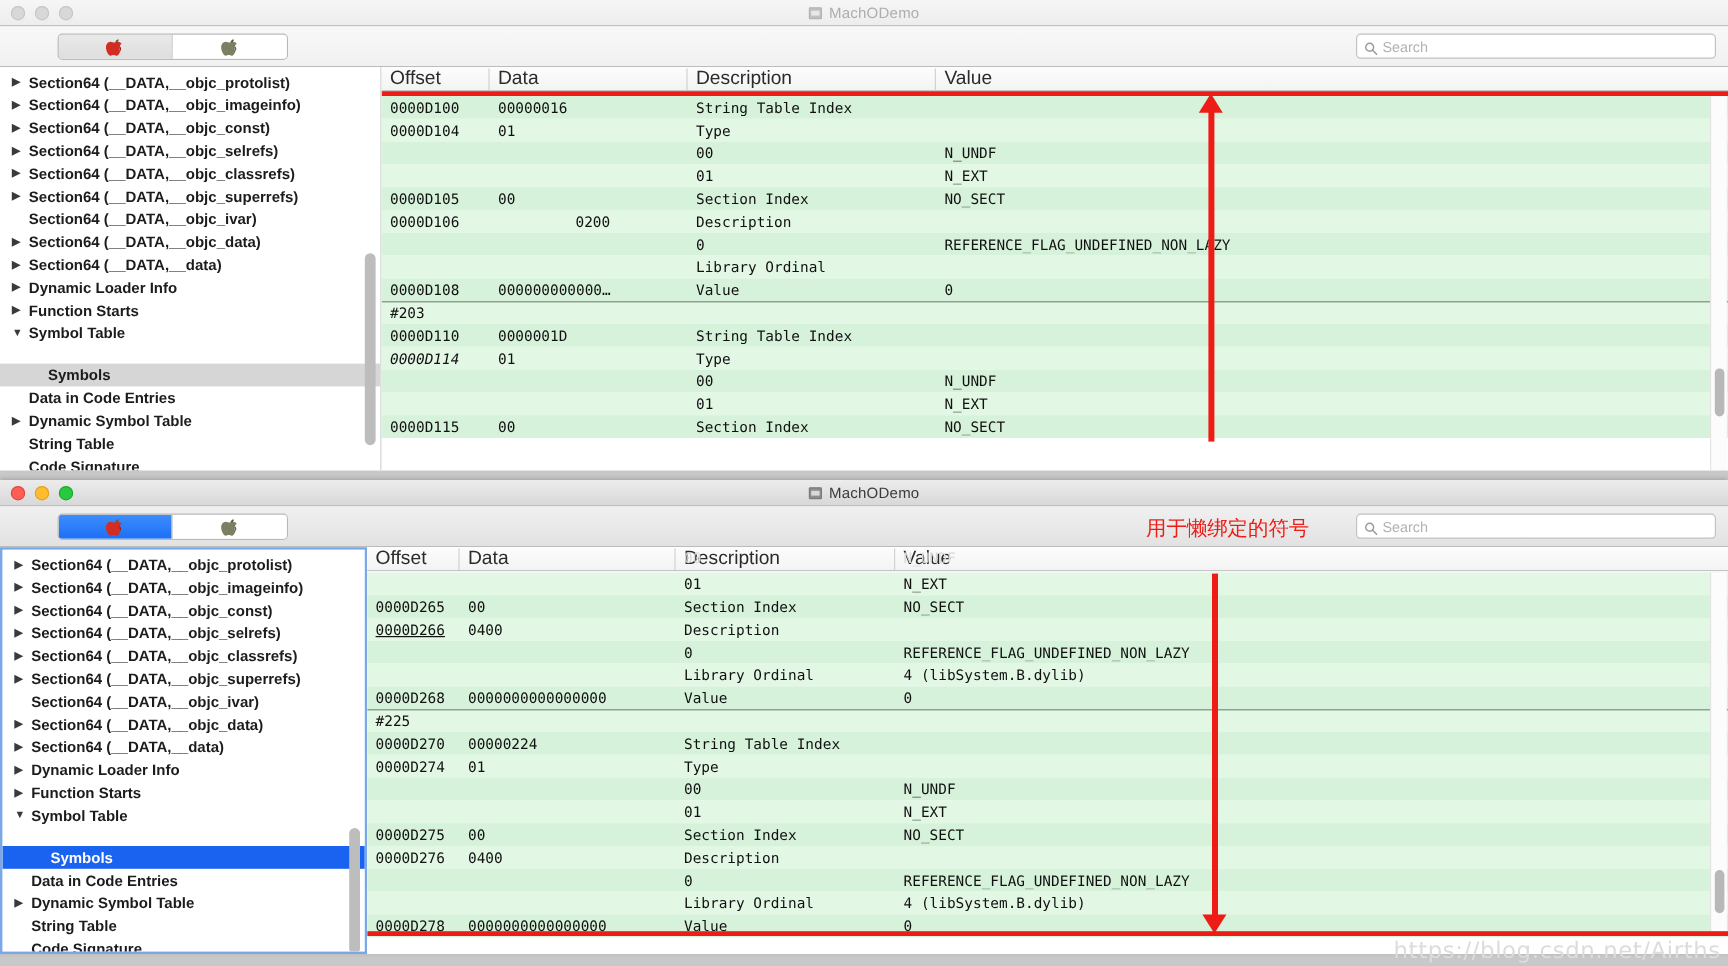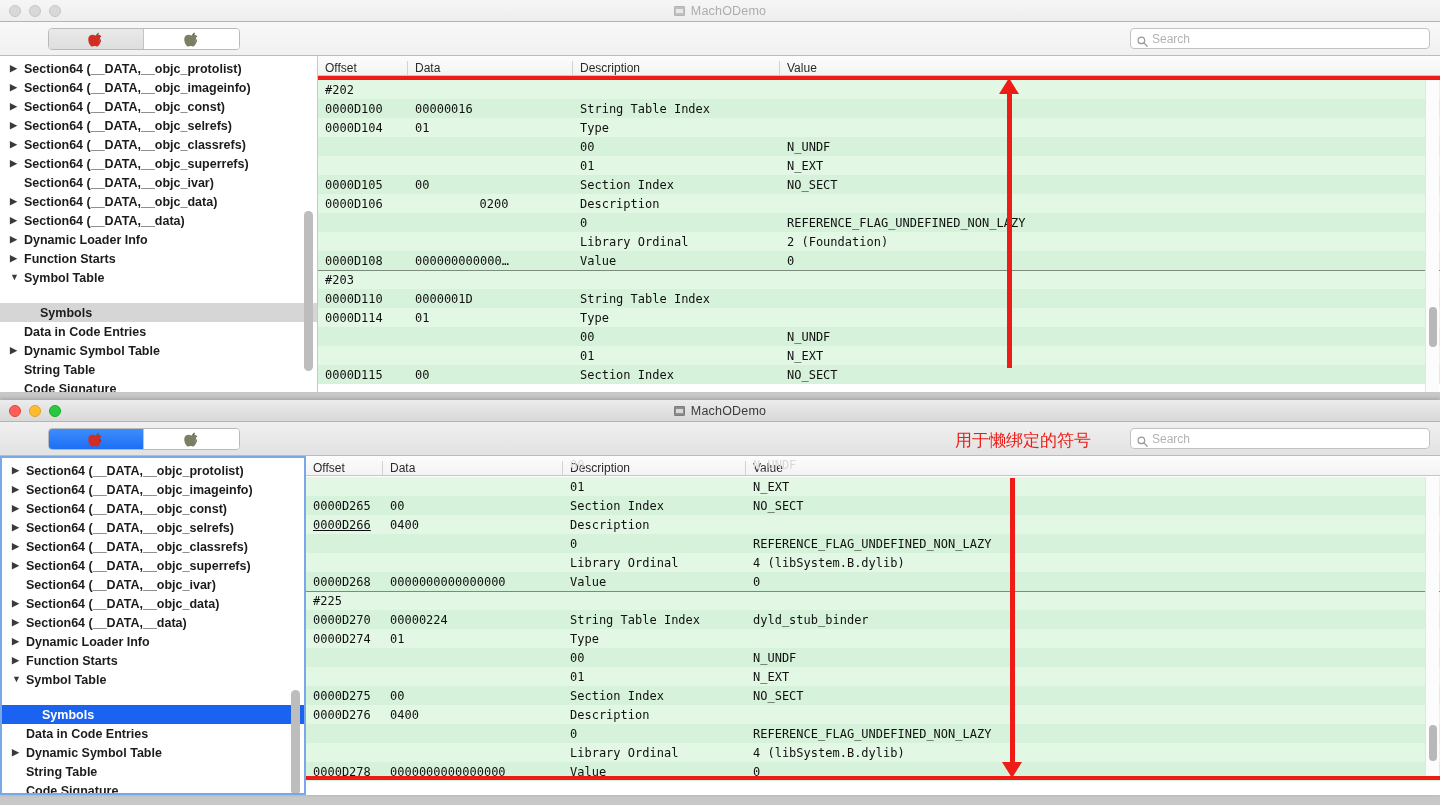--- a/index.html
+++ b/index.html
@@ -99,24 +99,24 @@
     width: 12px; flex: none; font-size: 9px; color: #3a3a3a;
     line-height: 1; margin-right: 2px; display: inline-block;
   }
   .tree-row.sel-gray { background: #d6d6d6; }
   .tree-row.sel-blue { background: #1a62f0; color: #fff; }
   .tree-row.sel-blue .disc { color: #fff; }
 
   
   .tablepane { position: relative; flex: 1; background: #fff; overflow: hidden; }
   .thead {
-    height: 20px; display: flex; align-items: flex-end;
+    height: 20px; display: flex; align-items: center;
     background: linear-gradient(to bottom, #fdfdfd, #f3f3f3);
     border-bottom: 1px solid #c6c6c6;
-    font-size: 12px; color: #2b2b2b;
+    font-size: 16px; color: #2b2b2b;
   }
   .th {
     display: flex; align-items: center; padding-left: 7px;
     border-right: 1px solid #d2d2d2; flex: none;
   }
   .th:last-child { border-right: none; flex: 1; }
   .tbody { position: relative; font-family: "DejaVu Sans Mono", monospace; }
   .trow {
     height: 19px; display: flex; align-items: center;
     font-size: 12px; color: #111; white-space: nowrap;
@@ -294,26 +294,20 @@
 
       <div class="tablepane" style="height:336px;">
         <div class="thead">
           <div class="th" style="width:90px">Offset</div>
           <div class="th" style="width:165px">Data</div>
           <div class="th" style="width:207px">Description</div>
           <div class="th">Value</div>
         </div>
         <div class="redline" style="top:20px;"></div>
         <div class="tbody" style="padding-top:4px;">
-            <div class="trow odd">
-              <div class="td" style="width: 90px;">#202</div>
-              <div class="td" style="width: 165px;"></div>
-              <div class="td" style="width: 207px;"></div>
-              <div class="td"></div>
-            </div>
             <div class="trow even">
               <div class="td" style="width: 90px;">0000D100</div>
               <div class="td" style="width: 165px;">00000016</div>
               <div class="td" style="width: 207px;">String Table Index</div>
             </div>
             <div class="trow odd">
               <div class="td" style="width: 90px;">0000D104</div>
               <div class="td" style="width: 165px;">01</div>
               <div class="td" style="width: 207px;">Type</div>
               <div class="td"></div>
@@ -345,41 +339,40 @@
             <div class="trow even">
               <div class="td" style="width: 90px;"></div>
               <div class="td" style="width: 165px;"></div>
               <div class="td" style="width: 207px;">0</div>
               <div class="td">REFERENCE_FLAG_UNDEFINED_NON_LAZY</div>
             </div>
             <div class="trow odd">
               <div class="td" style="width: 90px;"></div>
               <div class="td" style="width: 165px;"></div>
               <div class="td" style="width: 207px;">Library Ordinal</div>
-              <div class="td">2 (Foundation)</div>
             </div>
             <div class="trow even">
               <div class="td" style="width: 90px;">0000D108</div>
               <div class="td" style="width: 165px;">000000000000…</div>
               <div class="td" style="width: 207px;">Value</div>
               <div class="td">0</div>
             </div>
             <div class="trow odd sep">
               <div class="td" style="width: 90px;">#203</div>
               <div class="td" style="width: 165px;"></div>
               <div class="td" style="width: 207px;"></div>
               <div class="td"></div>
             </div>
             <div class="trow even">
               <div class="td" style="width: 90px;">0000D110</div>
               <div class="td" style="width: 165px;">0000001D</div>
               <div class="td" style="width: 207px;">String Table Index</div>
             </div>
             <div class="trow odd">
-              <div class="td" style="width: 90px;">0000D114</div>
+              <div class="td" style="width: 90px; font-style: italic;">0000D114</div>
               <div class="td" style="width: 165px;">01</div>
               <div class="td" style="width: 207px;">Type</div>
               <div class="td"></div>
             </div>
             <div class="trow even">
               <div class="td" style="width: 90px;"></div>
               <div class="td" style="width: 165px;"></div>
               <div class="td" style="width: 207px;">00</div>
               <div class="td">N_UNDF</div>
             </div>
@@ -582,21 +575,20 @@
             <div class="trow odd sep">
               <div class="td" style="width: 77px;">#225</div>
               <div class="td" style="width: 180px;"></div>
               <div class="td" style="width: 183px;"></div>
               <div class="td"></div>
             </div>
             <div class="trow even">
               <div class="td" style="width: 77px;">0000D270</div>
               <div class="td" style="width: 180px;">00000224</div>
               <div class="td" style="width: 183px;">String Table Index</div>
-              <div class="td">dyld_stub_binder</div>
             </div>
             <div class="trow odd">
               <div class="td" style="width: 77px;">0000D274</div>
               <div class="td" style="width: 180px;">01</div>
               <div class="td" style="width: 183px;">Type</div>
               <div class="td"></div>
             </div>
             <div class="trow even">
               <div class="td" style="width: 77px;"></div>
               <div class="td" style="width: 180px;"></div>
@@ -648,13 +640,14 @@
         </div>
 
         <div class="arrow down" style="left:695px;top:22px;width:22px;height:300px;">
           <div class="shaft" style="top:0;bottom:14px;"></div>
           <div class="head"></div>
         </div>
       </div>
     </div>
   </div>
 
+  <div class="watermark">https://blog.csdn.net/Airths</div>
 </div>
 
 </body></html>

